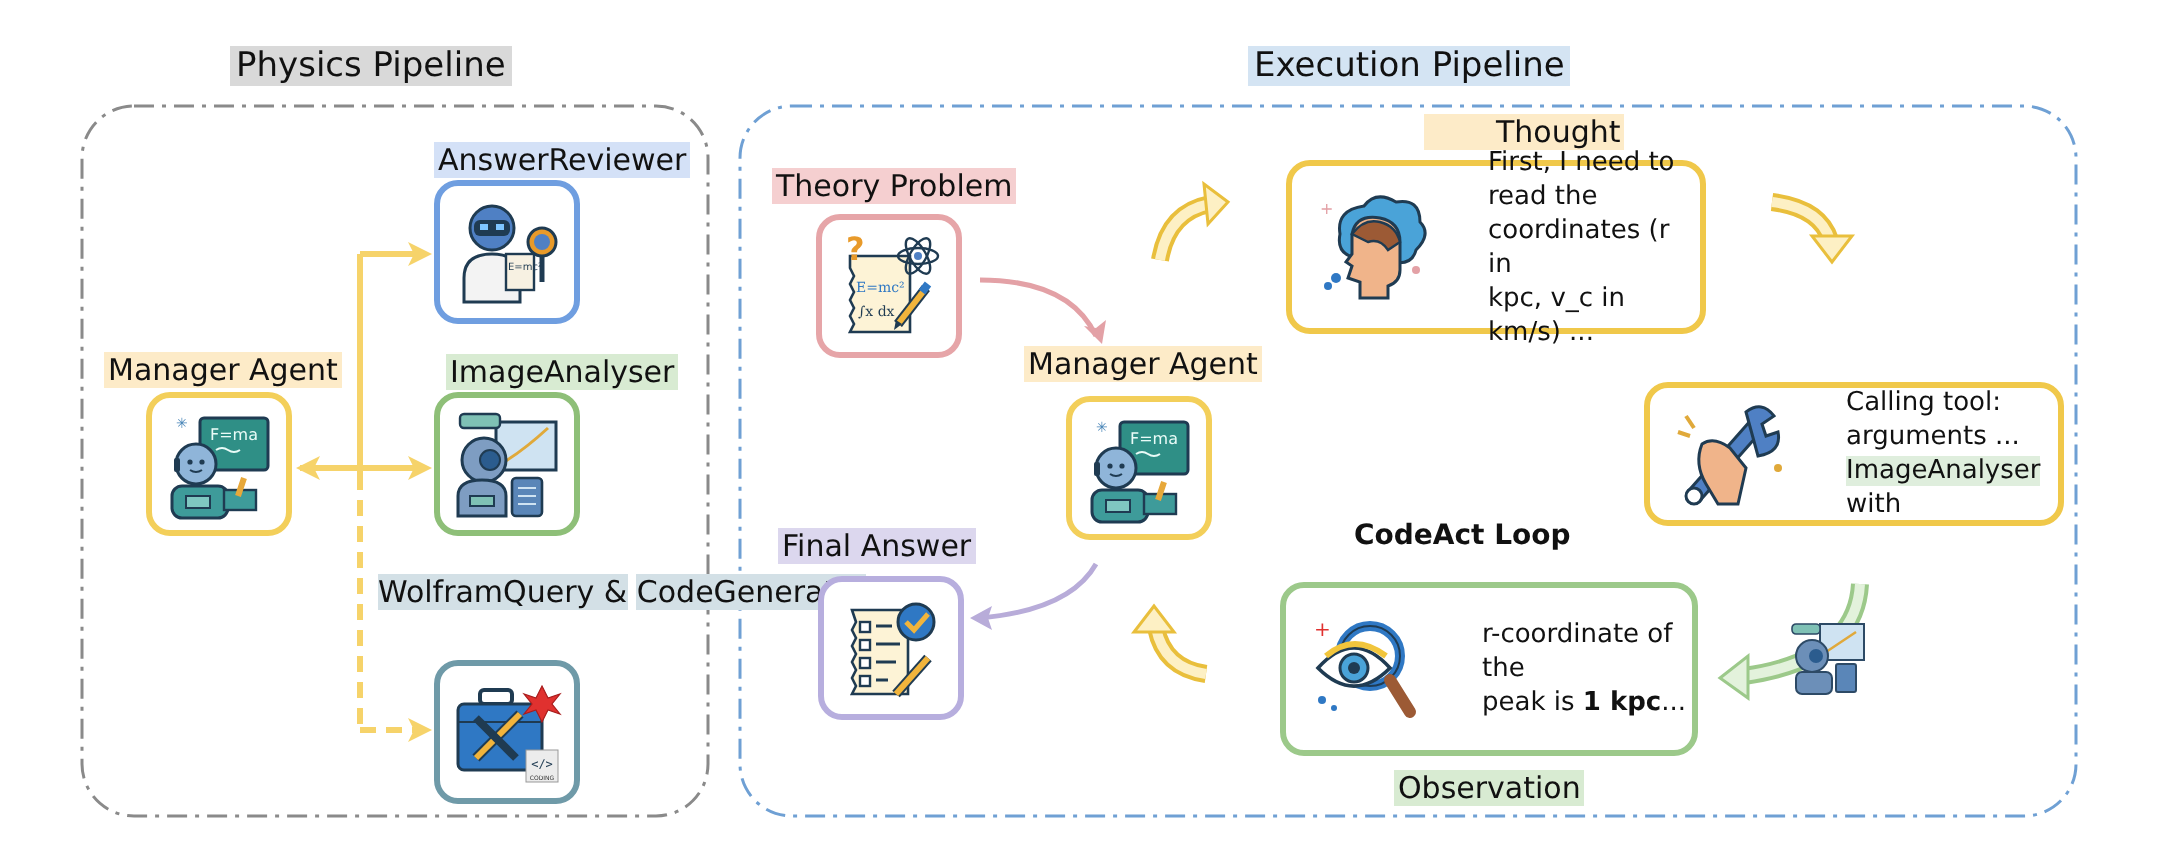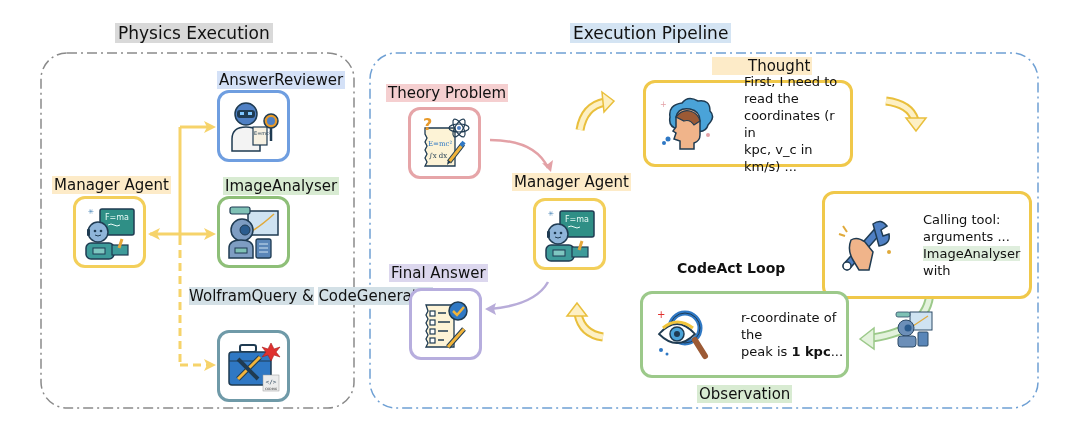--- a/index.html
+++ b/index.html
@@ -72,21 +72,21 @@
     <rect x="14" y="0" width="22" height="18" fill="#cfe3f2" stroke="#2d4a66" stroke-width="1"></rect>
     <line x1="17" y1="14" x2="32" y2="4" stroke="#e0a93a" stroke-width="1.2"></line>
     <rect x="0" y="0" width="14" height="5" rx="2" fill="#7fc1b5" stroke="#2d4a66" stroke-width="0.8"></rect>
     <circle cx="10" cy="16" r="8" fill="#6c8fb8" stroke="#2d4a66" stroke-width="1"></circle>
     <circle cx="12" cy="16" r="3.5" fill="#2b5c8e"></circle>
     <rect x="2" y="24" width="18" height="11" rx="3" fill="#6c8fb8" stroke="#2d4a66" stroke-width="1"></rect>
     <rect x="22" y="20" width="10" height="14" rx="1" fill="#5a86b8" stroke="#2d4a66" stroke-width="1"></rect>
   </g>
 </svg>
 
-<div class="abs title" style="left: 115px; top: 23px; background: rgb(217, 217, 217);">Physics Execution</div>
+<div class="abs title" style="left: 115px; top: 23px; background: rgb(217, 217, 217);">Physics Pipeline</div>
 
 <div class="abs lbl" style="left: 52px; top: 176px; background: rgb(253, 235, 200);">Manager Agent</div>
 <div class="box icon-box" style="left: 73px; top: 196px; border-color: rgb(243, 207, 90);">
   <svg viewBox="0 0 55 55">
     <rect x="18" y="4" width="34" height="26" rx="2" fill="#2f8f86" stroke="#1f3b52" stroke-width="1.5"></rect>
     <text x="35" y="15" font-size="8" fill="#e9fbf7" text-anchor="middle" font-family="DejaVu Sans, sans-serif">F=ma</text>
     <path d="M26 20 q3 -2 6 0 q3 2 6 0" stroke="#e9fbf7" fill="none" stroke-width="1"></path>
     <text x="6" y="9" font-size="7" fill="#4a86b8" font-family="DejaVu Sans, sans-serif">✳</text>
     <circle cx="16" cy="27" r="10" fill="#8fb5d9" stroke="#1f3b52" stroke-width="1.5"></circle>
     <circle cx="13" cy="26" r="1.3" fill="#1f3b52"></circle>
@@ -145,21 +145,21 @@
     <line x1="12" y1="40" x2="34" y2="18" stroke="#1f3b52" stroke-width="5"></line>
     <line x1="12" y1="40" x2="34" y2="18" stroke="#f1b43c" stroke-width="3"></line>
     <line x1="12" y1="20" x2="32" y2="40" stroke="#1f3b52" stroke-width="4"></line>
     <polygon points="45,4 48,10 54,8 50,13 54,18 48,16 45,22 42,16 36,18 40,13 36,8 42,10" fill="#e0312f" stroke="#a81c1c" stroke-width="0.6"></polygon>
     <rect x="37" y="36" width="16" height="16" fill="#ececec" stroke="#999" stroke-width="0.5"></rect>
     <text x="45" y="45" font-size="6" text-anchor="middle" fill="#1f3b52" font-family="DejaVu Sans Mono, monospace">&lt;/&gt;</text>
     <text x="45" y="51" font-size="3" text-anchor="middle" fill="#333" font-family="DejaVu Sans, sans-serif">CODING</text>
   </svg>
 </div>
 
-<div class="abs title" style="left: 570px; top: 23px; background: rgb(212, 228, 243);">Execution Pipeline</div>
+<div class="abs title" style="left: 624px; top: 23px; background: rgb(212, 228, 243);">Execution Pipeline</div>
 
 <div class="abs lbl" style="left: 386px; top: 84px; background: rgb(245, 207, 208);">Theory Problem</div>
 <div class="box icon-box" style="left: 408px; top: 107px; border-color: rgb(230, 165, 168);">
   <svg viewBox="0 0 55 55">
     <path d="M8 12 h30 v38 h-30 l2 -4 l-2 -4 l2 -4 l-2 -4 l2 -4 l-2 -4 l2 -4 l-2 -4z" fill="#fdf3d6" stroke="#1f3b52" stroke-width="1.3"></path>
     <text x="6" y="14" font-size="16" font-weight="bold" fill="#e89a2a" font-family="DejaVu Sans, sans-serif">?</text>
     <ellipse cx="42" cy="12" rx="10" ry="4" fill="none" stroke="#1f3b52" stroke-width="1.2"></ellipse>
     <ellipse cx="42" cy="12" rx="10" ry="4" transform="rotate(60 42 12)" fill="none" stroke="#1f3b52" stroke-width="1.2"></ellipse>
     <ellipse cx="42" cy="12" rx="10" ry="4" transform="rotate(-60 42 12)" fill="none" stroke="#1f3b52" stroke-width="1.2"></ellipse>
     <circle cx="42" cy="12" r="2" fill="#4f80c4"></circle>
@@ -229,21 +229,21 @@
   </svg>
   <div class="step-text">
     <div>First, I need to</div>
     <div>read the</div>
     <div>coordinates (r in</div>
     <div>kpc, v_c in km/s) ...</div>
   </div>
 </div>
 
 <div class="abs lbl" style="left: 900px; top: 169px; background: rgb(253, 235, 200); margin-top: 41px;">Action</div>
-<div class="box step-box" style="left: 822px; top: 191px; width: 210px; height: 108px; border-color: rgb(240, 200, 74);">
+<div class="box step-box" style="left: 822px; top: 191px; width: 210px; height: 72px; border-color: rgb(240, 200, 74);">
   <svg class="ico" viewBox="0 0 58 58">
     <line x1="6" y1="10" x2="10" y2="16" stroke="#e0a93a" stroke-width="2"></line>
     <line x1="2" y1="18" x2="8" y2="20" stroke="#e0a93a" stroke-width="2"></line>
     <path d="M10 50 L40 16" stroke="#1f3b52" stroke-width="9" stroke-linecap="round"></path>
     <path d="M10 50 L40 16" stroke="#4f80c4" stroke-width="6" stroke-linecap="round"></path>
     <path d="M36 8 q8 -6 14 2 l-6 4 l2 6 l6 -2 q2 10 -10 12z" fill="#4f80c4" stroke="#1f3b52" stroke-width="1.5"></path>
     <circle cx="10" cy="50" r="4" fill="#fff" stroke="#1f3b52" stroke-width="1.5"></circle>
     <path d="M14 24 q6 -4 14 2 l8 10 l-4 18 h-10 l-6 -10 q-6 -10 -2 -20z" fill="#f0b48a" stroke="#1f3b52" stroke-width="1.5"></path>
     <circle cx="52" cy="36" r="2" fill="#e0a93a"></circle>
   </svg>

